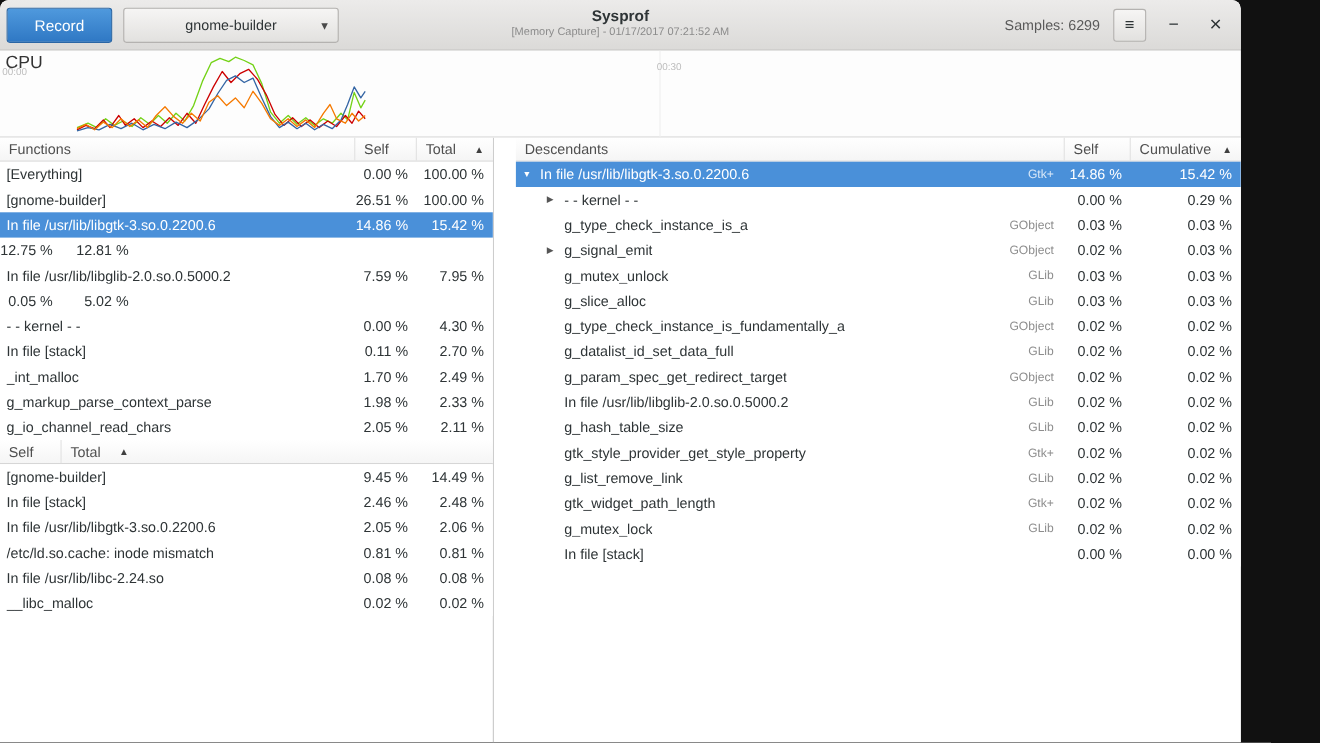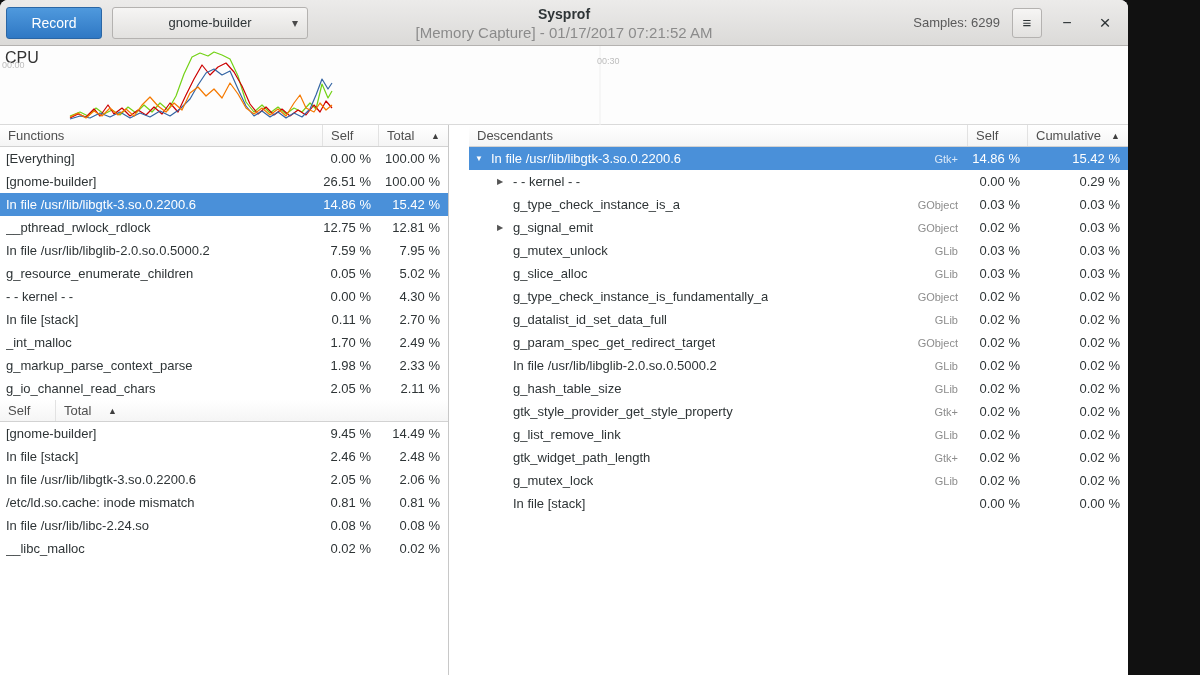--- a/index.html
+++ b/index.html
@@ -7,21 +7,21 @@
   body { font-family:"Liberation Sans","DejaVu Sans",sans-serif; font-size:13px; color:#2e3436; overflow:hidden; }
   .window { width:1128px; height:675px; background:#fff; border-radius:8px 8px 0 0; overflow:hidden; display:flex; flex-direction:column; }
 
   
   .headerbar { height:46px; flex:0 0 46px; background:linear-gradient(#ecebea,#dbdad8); border-bottom:1px solid #b4b2b0; display:flex; align-items:center; padding:0 6px; position:relative; }
   .record-btn { height:32px; min-width:96px; border:1px solid #2a66a5; border-radius:3px; background:linear-gradient(#4f99dd,#2f78c4); color:#fff; font-family:inherit; font-size:14px; cursor:pointer; }
   .process-combo { height:32px; min-width:196px; margin-left:10px; border:1px solid #b4b2b0; border-radius:3px; background:linear-gradient(#f6f5f4,#e2e1df); display:flex; align-items:center; justify-content:center; position:relative; font-size:13px; color:#2e3436; cursor:pointer; }
   .combo-arrow { position:absolute; right:9px; top:8px; font-size:12px; color:#4a4a4a; }
   .title-box { position:absolute; left:0; right:0; top:6px; text-align:center; pointer-events:none; }
   .hb-title { font-size:14px; font-weight:bold; color:#2e3436; }
-  .hb-subtitle { font-size:15px; color:#8b8b8b; margin-top:2px; }
+  .hb-subtitle { font-size:10px; color:#8b8b8b; margin-top:2px; }
   .header-right { margin-left:auto; display:flex; align-items:center; gap:12px; padding-right:4px; }
   .samples { font-size:13px; color:#5a5a5a; }
   .menu-btn { width:30px; height:30px; border:1px solid #b4b2b0; border-radius:3px; background:linear-gradient(#f6f5f4,#e2e1df); font-size:15px; color:#2e3436; cursor:pointer; line-height:1; }
   .win-btn { width:26px; height:30px; border:none; background:transparent; font-size:16px; color:#2e3436; cursor:pointer; line-height:1; }
   .win-btn.close { font-size:19px; }
 
   
   .cpu-area { height:79px; flex:0 0 79px; position:relative; background:#fdfdfd; border-bottom:1px solid #dadada; }
   .cpu-area svg { position:absolute; inset:0; }
   .cpu-label { position:absolute; top:3px; left:5px; font-size:16px; color:#333; }
@@ -127,37 +127,31 @@
             <span class="cell cnum ctotal">100.00 %</span>
           </div>
           <div class="trow selected">
             <span class="cell cname">
               <span class="fname">In file /usr/lib/libgtk-3.so.0.2200.6</span>
             </span>
             <span class="cell cnum cself">14.86 %</span>
             <span class="cell cnum ctotal">15.42 %</span>
           </div>
           <div class="trow">
-            <span class="cell cname">
-              <span class="fname">__pthread_rwlock_rdlock</span>
-            </span>
             <span class="cell cnum cself">12.75 %</span>
             <span class="cell cnum ctotal">12.81 %</span>
           </div>
           <div class="trow">
             <span class="cell cname">
               <span class="fname">In file /usr/lib/libglib-2.0.so.0.5000.2</span>
             </span>
             <span class="cell cnum cself">7.59 %</span>
             <span class="cell cnum ctotal">7.95 %</span>
           </div>
           <div class="trow">
-            <span class="cell cname">
-              <span class="fname">g_resource_enumerate_children</span>
-            </span>
             <span class="cell cnum cself">0.05 %</span>
             <span class="cell cnum ctotal">5.02 %</span>
           </div>
           <div class="trow">
             <span class="cell cname">
               <span class="fname">- - kernel - -</span>
             </span>
             <span class="cell cnum cself">0.00 %</span>
             <span class="cell cnum ctotal">4.30 %</span>
           </div>

